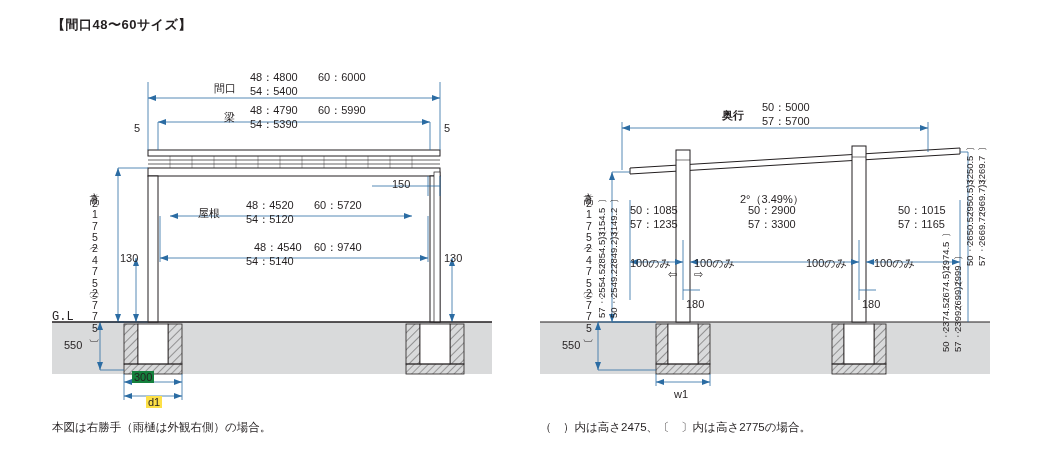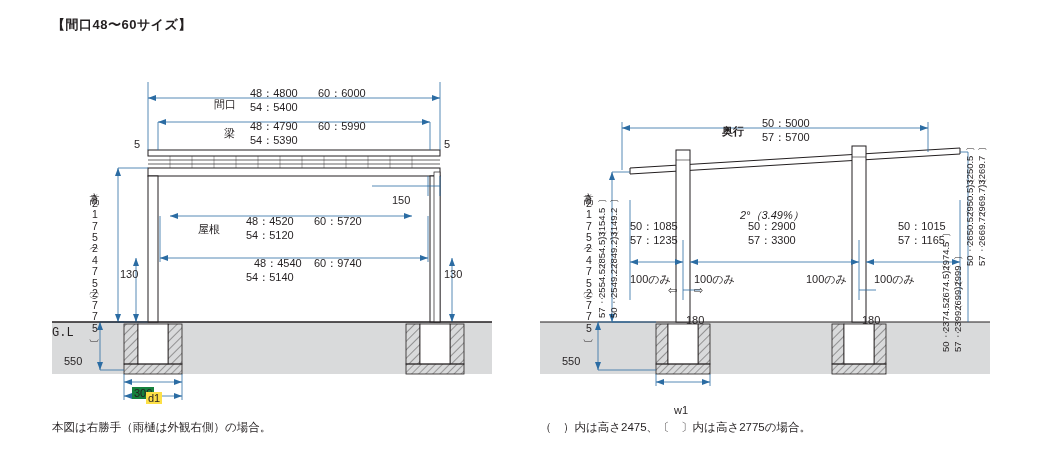--- a/index.html
+++ b/index.html
@@ -8,21 +8,21 @@
     background:#ffffff;
     font-family:"Liberation Sans", sans-serif;
     font-size:11px;
     color:#231f20;
     position:relative;
     overflow:hidden;
   }
   .abs{position:absolute;}
   .ttl{font-size:13px;font-weight:bold;letter-spacing:0.5px;}
   .note{font-size:11.5px;}
-  .dimtxt{font-size:11px;white-space:nowrap;margin-top:16px;}
+  .dimtxt{font-size:11px;white-space:nowrap;}
   .vtxt{writing-mode:vertical-rl;text-orientation:upright;white-space:nowrap;font-size:10.5px;letter-spacing:-0.5px;}
   .vtxt-s{writing-mode:vertical-rl;text-orientation:mixed;white-space:nowrap;font-size:9.5px;letter-spacing:0px;transform:rotate(180deg);}
   svg{display:block;}
   .panel{position:absolute;top:0;left:0;}
 </style>
 </head>
 <body>
 
 <div class="abs ttl" style="left:52px;top:16px;">【間口48〜60サイズ】</div>
 
@@ -165,21 +165,21 @@
 <div class="abs dimtxt" style="left:246px;top:254px;">54：5140</div>
 
 <div class="abs vtxt" style="left:88px;top:186px;height:130px;">高さ2175（2475）〔2775〕</div>
 
 <div class="abs dimtxt" style="left:120px;top:252px;">130</div>
 <div class="abs dimtxt" style="left:444px;top:252px;">130</div>
 
 <div class="abs dimtxt" style="left:52px;top:310px;font-size:12px;font-family:Liberation Mono, monospace;">G.L</div>
 <div class="abs dimtxt" style="left:64px;top:339px;">550</div>
 <div class="abs dimtxt" style="left:132px;top:371px;background:#15803d;padding:0 2px;">300</div>
-<div class="abs dimtxt" style="left:146px;top:376px;background:#fde047;padding:0 2px;">d1</div>
+<div class="abs dimtxt" style="left:146px;top:396px;background:#fde047;padding:0 2px;">d1</div>
 
 <div class="abs note" style="left:52px;top:420px;">本図は右勝手（雨樋は外観右側）の場合。</div>
 
 <svg class="panel" width="1060" height="472" style="left:0;top:0;pointer-events:none;">
 
   <rect x="540" y="322" width="450" height="52" fill="#d9dadb"></rect>
   <line x1="540" y1="322" x2="990" y2="322" stroke="#231f20" stroke-width="1.1"></line>
 
   <line x1="630" y1="168" x2="960" y2="148" stroke="#231f20" stroke-width="1"></line>
   <line x1="630" y1="174" x2="960" y2="154" stroke="#231f20" stroke-width="1"></line>
@@ -246,21 +246,21 @@
     <polygon points="598,370 595,362 601,362"></polygon>
     <polygon points="656,382 664,379 664,385"></polygon>
     <polygon points="710,382 702,379 702,385"></polygon>
   </g>
 </svg>
 
 <div class="abs dimtxt" style="left:722px;top:108px;font-weight:bold;">奥行</div>
 <div class="abs dimtxt" style="left:762px;top:100px;">50：5000</div>
 <div class="abs dimtxt" style="left:762px;top:114px;">57：5700</div>
 
-<div class="abs dimtxt" style="left:740px;top:192px;font-style:italic;">2°（3.49%）</div>
+<div class="abs dimtxt" style="left:740px;top:192px;">2°（3.49%）</div>
 
 <div class="abs dimtxt" style="left:630px;top:203px;">50：1085</div>
 <div class="abs dimtxt" style="left:630px;top:217px;">57：1235</div>
 
 <div class="abs dimtxt" style="left:748px;top:203px;">50：2900</div>
 <div class="abs dimtxt" style="left:748px;top:217px;">57：3300</div>
 
 <div class="abs dimtxt" style="left:898px;top:203px;">50：1015</div>
 <div class="abs dimtxt" style="left:898px;top:217px;">57：1165</div>
 

